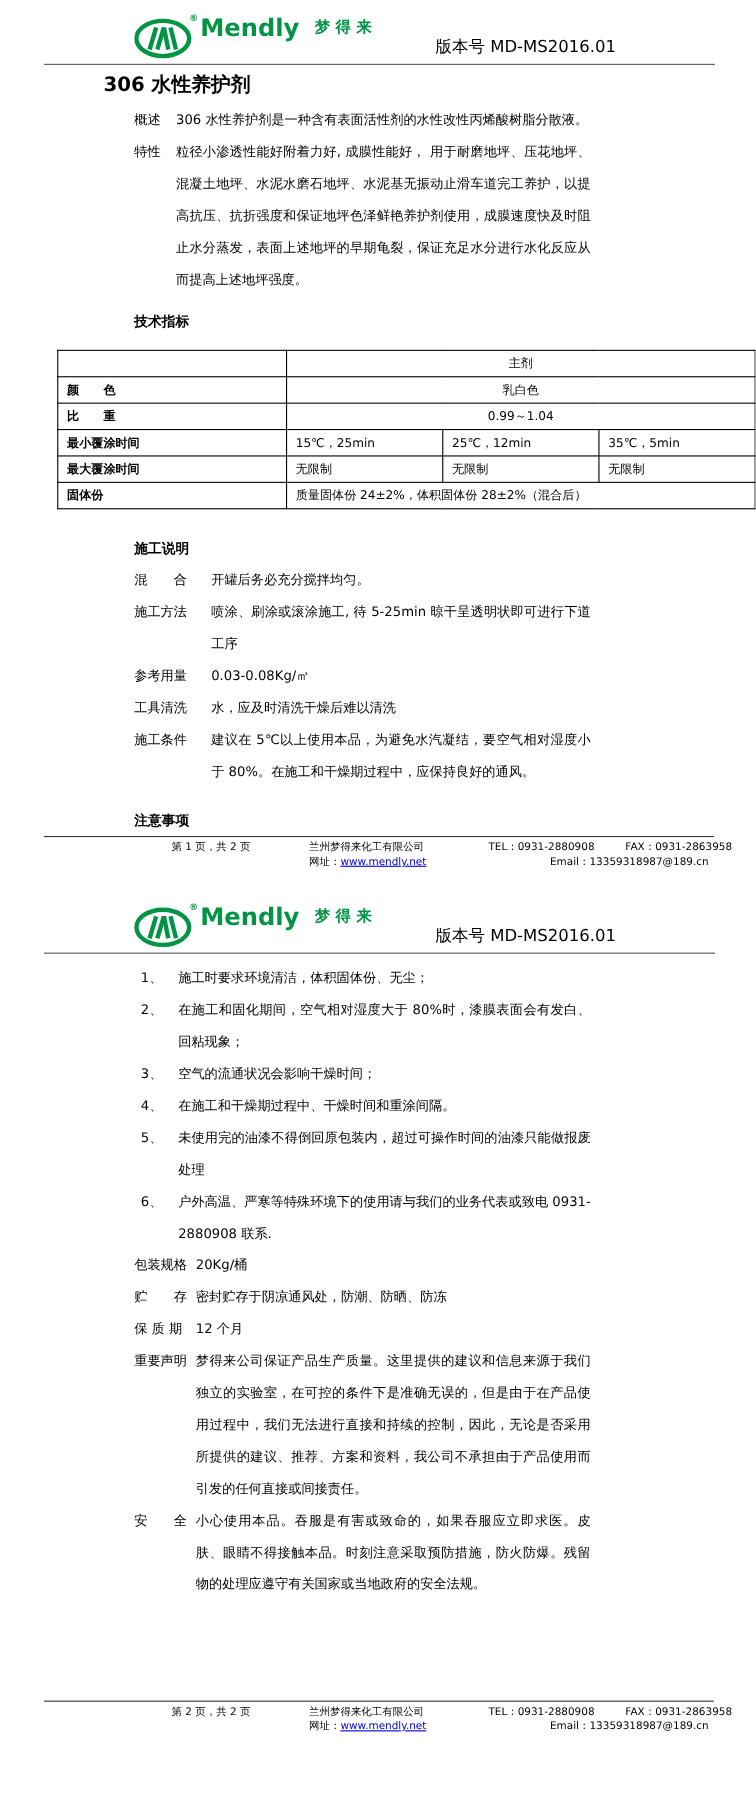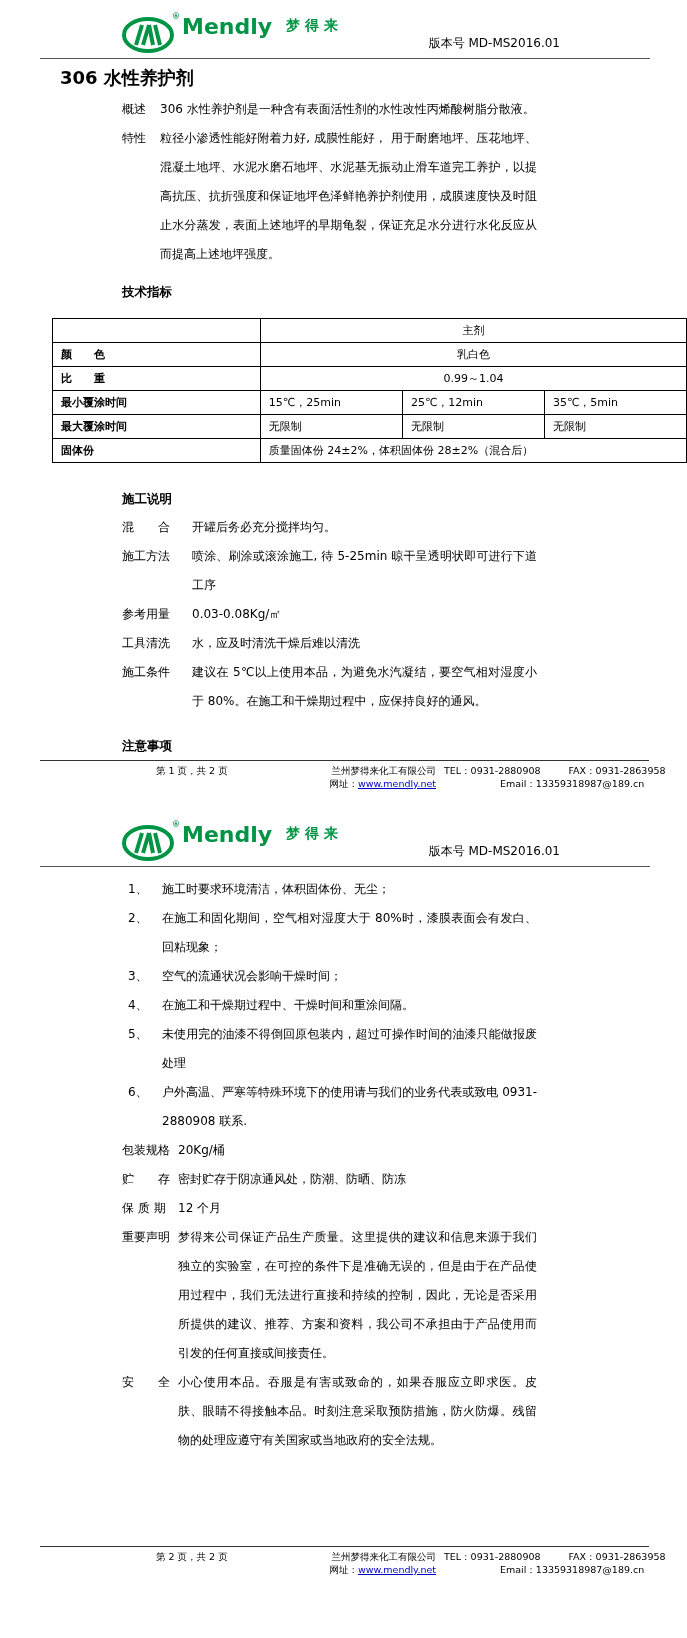--- a/index.html
+++ b/index.html
@@ -10,24 +10,24 @@
   .page2{height:848px;padding-bottom:0;}
   
   .hdr{display:flex;align-items:flex-end;justify-content:space-between;
        margin:14px 127px 0 122px;height:46px;}
   .logo{display:flex;align-items:flex-start;gap:4px;}
   .logo-mark{position:relative;width:56px;height:40px;}
   .logo-reg{position:absolute;top:-2px;right:-2px;font-size:8px;color:#009444;font-weight:bold;}
   .logo-txt{display:flex;flex-direction:row;line-height:1;margin-top:2px;}
   .logo-en{font-size:22px;font-weight:bold;color:#009444;letter-spacing:0px;}
   .logo-cn{font-size:14px;font-weight:bold;color:#009444;letter-spacing:5px;margin-left:14px;margin-top:2px;}
-  .ver{font-size:12px;color:#000;margin-bottom:2px;}
+  .ver{font-size:15px;color:#000;margin-bottom:2px;}
   .rule{border:none;border-top:1.5px solid #555;margin:4px 37px 0 40px;height:0;}
   
-  .title{font-size:18px;font-weight:bold;margin:6px 152px 0 60px;line-height:26px;}
+  .title{font-size:18px;font-weight:bold;margin:6px 152px 0 94px;line-height:26px;}
   .kv{display:flex;margin:0 150px 0 122px;font-size:12px;line-height:29px;}
   .kv .lab{font-weight:normal;flex:0 0 38px;white-space:nowrap;}
   .kv.wide .lab{flex:0 0 70px;}
   .kv.p2 .lab{flex:0 0 56px;}
   .kv .val{flex:1;text-align:justify;}
   .h2{font-size:12.5px;font-weight:bold;margin:8px 152px 0 122px;line-height:29px;}
   
   table.specs{border-collapse:collapse;margin:12px 0 0 52px;font-size:11px;}
   table.specs td{border:1px solid #000;height:21px;padding:1px 8px;}
   td.c0{width:122px;font-weight:bold;}
@@ -35,21 +35,21 @@
   td.center{text-align:center;}
   
   .note{display:flex;margin:0 150px 0 128px;font-size:12px;line-height:29px;}
   .note .num{flex:0 0 34px;}
   .note .txt{flex:1;text-align:justify;}
   
   .pfoot{margin-top:auto;}
   .frule{border:none;border-top:1px solid #333;margin:0 38px 3px 40px;height:0;}
   .fgrid{display:flex;font-size:9.5px;line-height:13px;padding-left:28px;}
   .fg-page{margin-left:128px;flex:0 0 125px;}
-  .fg-mid{flex:0 0 155px;text-align:right;}
+  .fg-mid{flex:0 0 155px;text-align:left;}
   .fg-right{flex:1;padding-left:8px;}
   .fg-right .sp{display:inline-block;width:28px;}
   a.weblink{color:#0000cc;text-decoration:underline;}
   .p2pad{height:62px;}
   .gap-lg{height:26px;}
   .gap-md{height:14px;}
   .gap-sm{height:8px;}
 </style>
 </head>
 <body>

